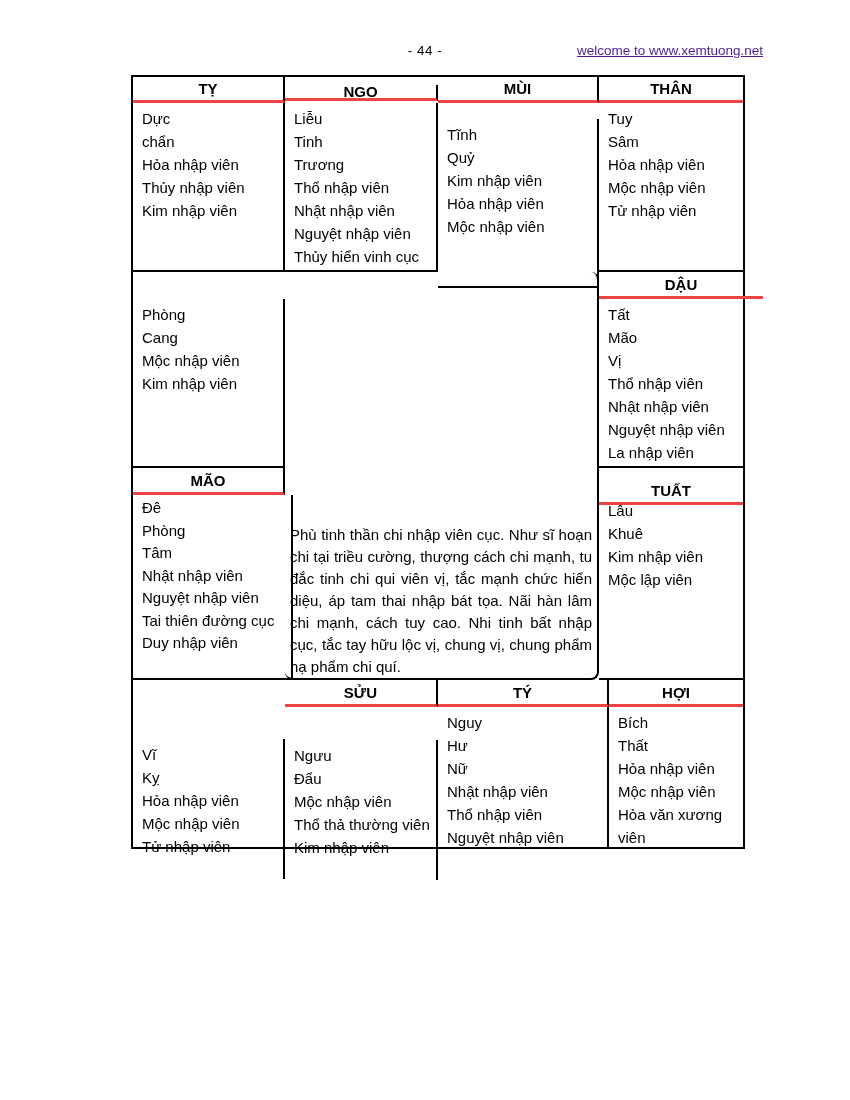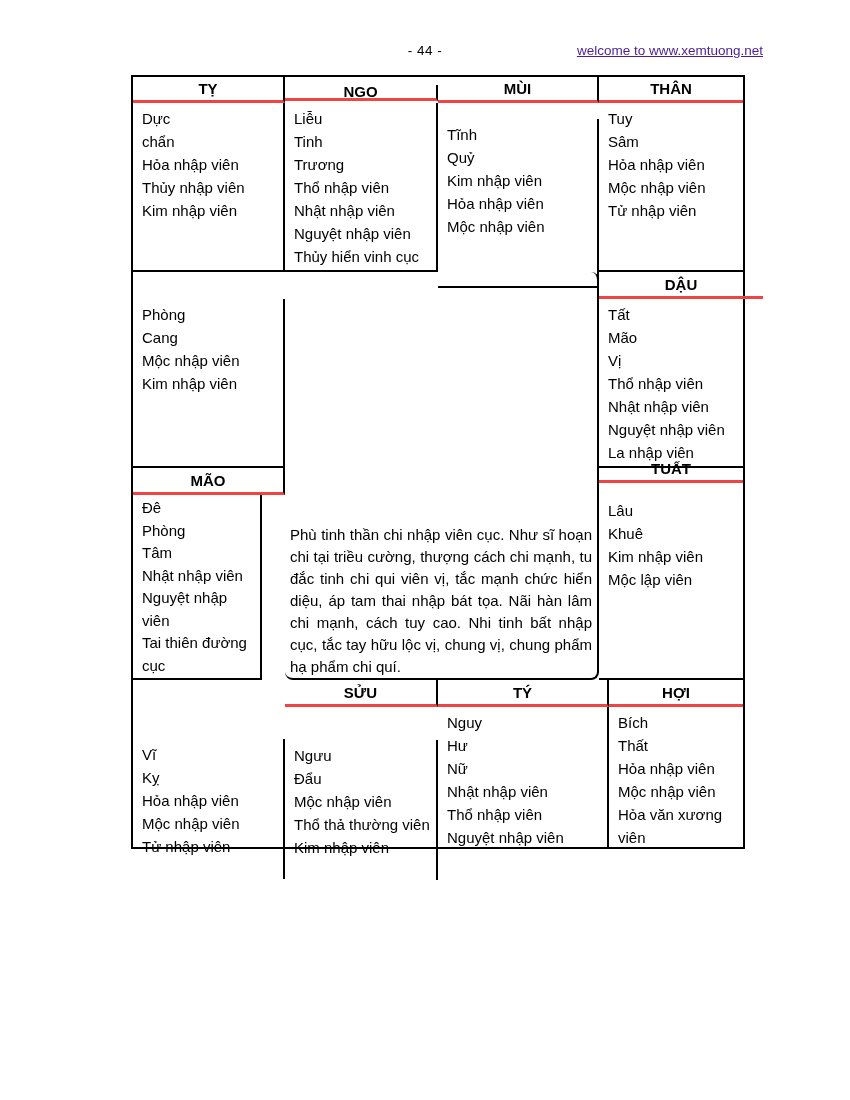--- a/index.html
+++ b/index.html
@@ -37,22 +37,22 @@
   .b-ty   { left:0;   top:26px; width:152px; height:169px; }
   .b-ngo  { left:152px; top:26px; width:153px; height:169px; }
   .b-mui  { left:305px; top:42px; width:161px; height:169px; }
   .b-than { left:466px; top:26px; width:144px; height:169px; }
   
   .h-thin { left:0;   top:195px; width:152px; height:27px; }
   .h-dau  { left:466px; top:195px; width:164px; height:27px; }
   .b-thin { left:0;   top:222px; width:152px; height:169px; }
   .b-dau  { left:466px; top:222px; width:144px; height:169px; }
   .h-mao  { left:0;   top:391px; width:152px; height:27px; }
-  .h-tuat { left:466px; top:379px; width:144px; height:27px; }
-  .b-mao  { left:0;   top:418px; width:129px; height:185px; line-height:22.5px; padding-top:2px; }
+  .h-tuat { left:466px; top:401px; width:144px; height:27px; }
+  .b-mao  { left:0;   top:418px; width:160px; height:185px; line-height:22.5px; padding-top:2px; }
   .b-tuat { left:466px; top:418px; width:144px; height:185px; }
   .b-center {
     left:152px; top:195px; width:314px; height:408px;
     border-right:2px solid #000; border-bottom:2px solid #000;
     display:flex; align-items:flex-end; padding:0 5px;border-radius:8px;
   }
   .b-center p { font-size:15px; line-height:22px; text-align:justify; }
   
   .h-dan { left:0;   top:603px; width:152px; height:27px; }
   .h-suu { left:152px; top:603px; width:153px; height:27px; }

